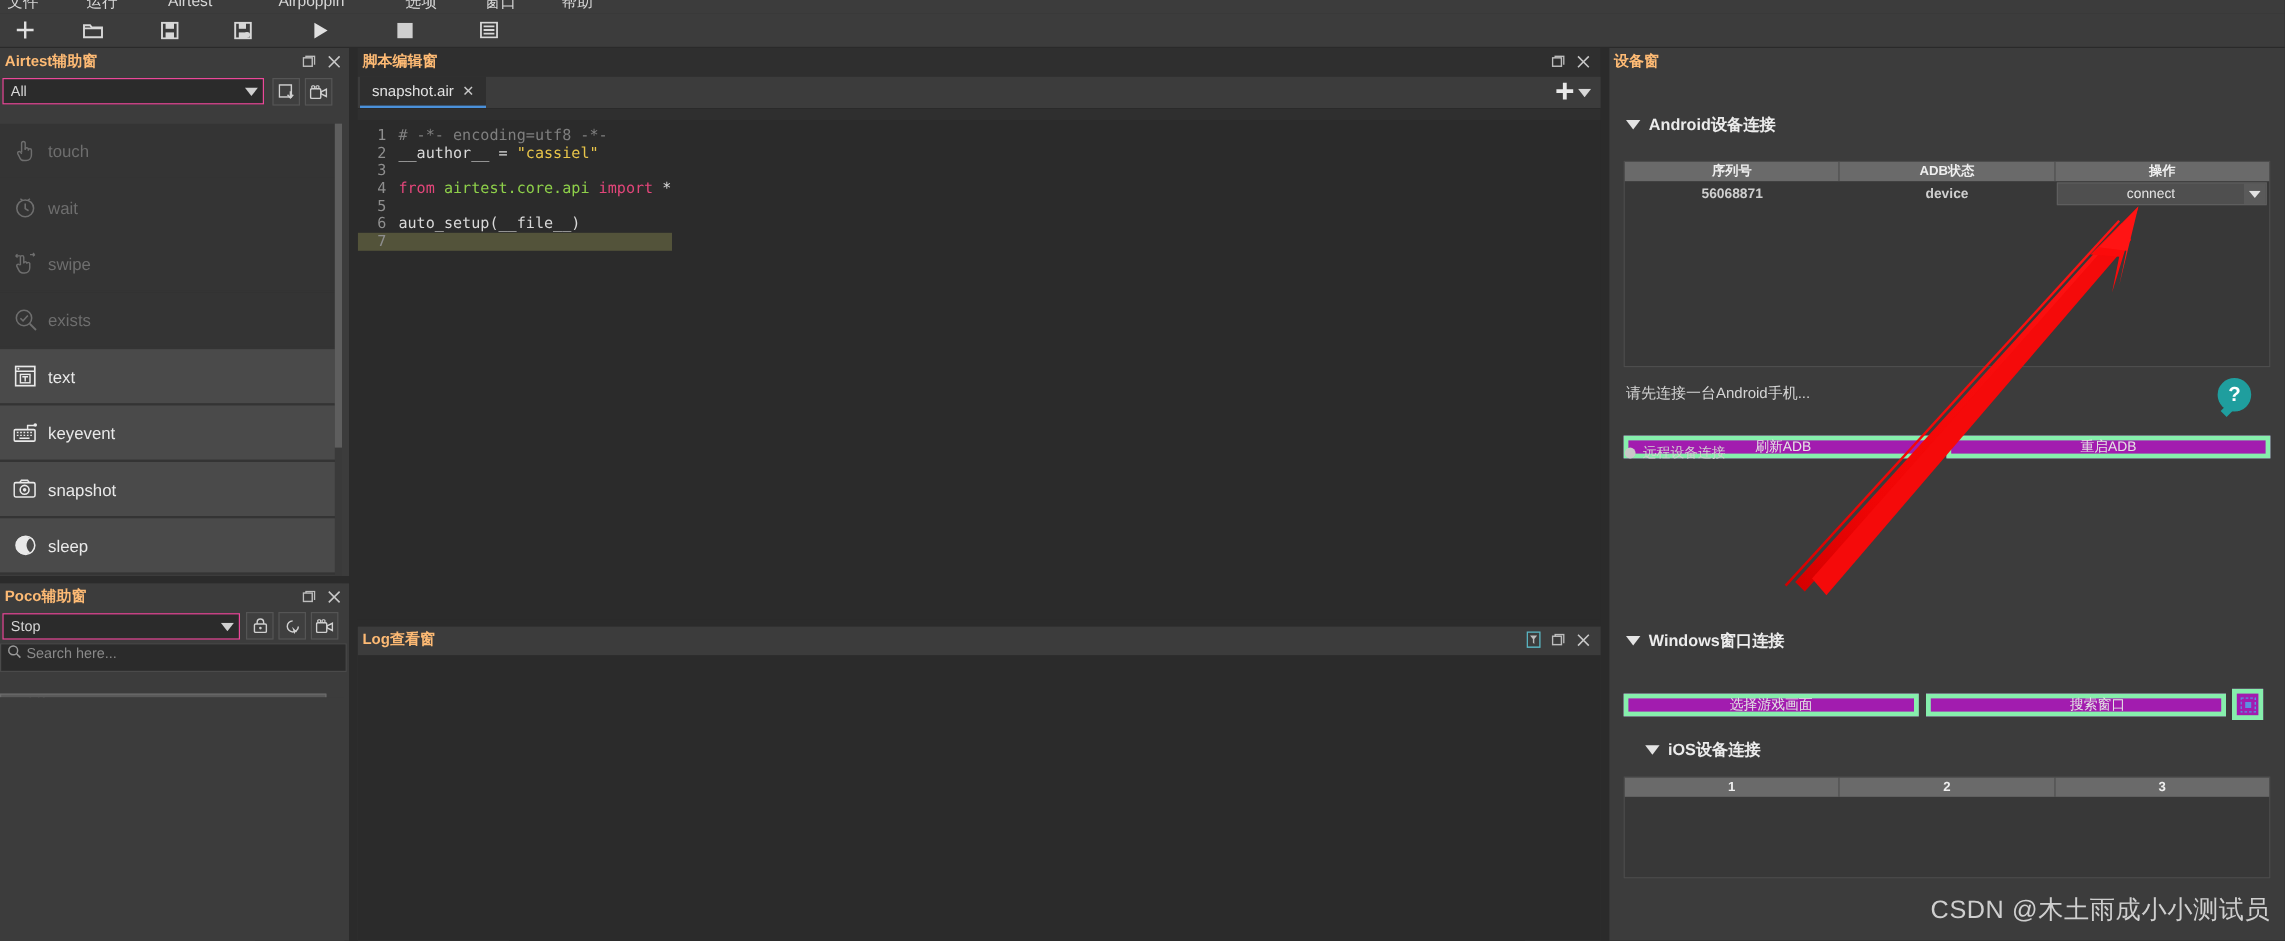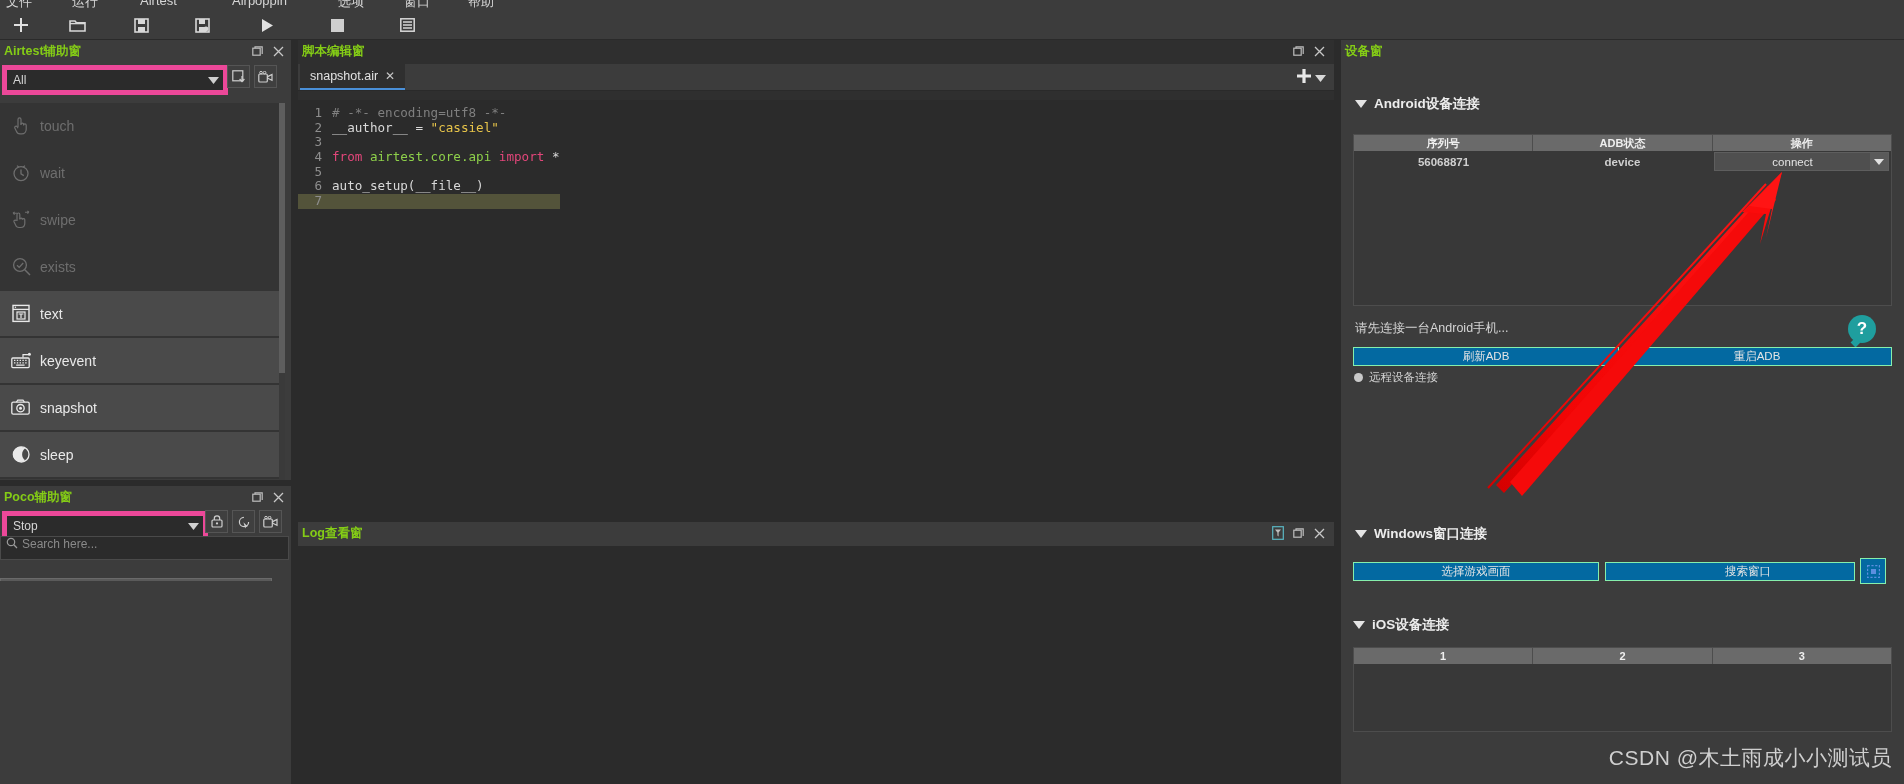--- a/index.html
+++ b/index.html
@@ -14,27 +14,27 @@
   .menubar{position:absolute;left:0;top:0;width:1904px;height:11px;background:#3c3c3c;overflow:hidden;}
   .menubar .mi{position:absolute;top:-7px;font-size:13px;color:#d6d6d6;white-space:nowrap;}
 
   
   .toolbar{position:absolute;left:0;top:11px;width:1904px;height:28px;background:#3c3c3c;border-bottom:1px solid #2a2a2a;}
   .tb-btn{position:absolute;top:3px;width:34px;height:22px;display:flex;align-items:center;justify-content:center;}
   .tb-btn svg{display:block;}
 
   
   .panel{position:absolute;background:#3c3c3c;}
-  .panel-title{position:absolute;left:0;top:0;height:22px;line-height:22px;font-size:12.5px;font-weight:bold;color:#84cc16;padding-left:4px;white-space:nowrap;}
+  .panel-title{position:absolute;left:0;top:0;height:22px;line-height:22px;font-size:12.5px;font-weight:bold;color:#fdba74;padding-left:4px;white-space:nowrap;}
   .panel-tools{position:absolute;top:3px;height:16px;display:flex;gap:8px;align-items:center;}
   .ptool{width:13px;height:13px;display:flex;align-items:center;justify-content:center;color:#bdbdbd;font-size:12px;line-height:1;}
 
   
   #airtest-panel{left:0;top:40px;width:291px;height:446px;background:#3c3c3c;}
-  .combo{position:absolute;background:#2b2b2b;border:5px solid #ec4899;height:20px;display:flex;align-items:center;}
+  .combo{position:absolute;background:#2b2b2b;border:1px solid #ec4899;height:20px;display:flex;align-items:center;}
   .combo .ctext{flex:1;padding-left:6px;font-size:12px;color:#d6d6d6;white-space:nowrap;overflow:hidden;}
   .combo .carrow{width:20px;display:flex;align-items:center;justify-content:center;}
   .sq-btn{position:absolute;width:21px;height:21px;background:#3f3f3f;border:1px solid #555;display:flex;align-items:center;justify-content:center;}
   .cmd-list{position:absolute;left:0;top:63px;width:285px;height:383px;overflow:hidden;background:#3c3c3c;}
   .cmd-item{position:relative;height:47px;display:flex;align-items:center;padding-left:8px;border-bottom:2px solid #343434;box-sizing:border-box;}
   .cmd-item.dim{background:#343434;color:#6e6e6e;}
   .cmd-item.lit{background:#4a4a4a;color:#e9e9e9;}
   .cmd-ico{width:26px;height:22px;display:flex;align-items:center;justify-content:center;margin-right:6px;}
   .cmd-label{font-size:14px;white-space:nowrap;}
   .vscroll{position:absolute;right:0;width:6px;background:#3a3a3a;}
@@ -77,21 +77,21 @@
   .dt-head{display:flex;height:16px;}
   .dt-head div{flex:1;background:#6a6a6a;border-right:1px solid #4d4d4d;font-size:11px;font-weight:bold;color:#efefef;text-align:center;line-height:16px;}
   .dt-head div:last-child{border-right:none;}
   .dt-row{display:flex;height:21px;align-items:center;}
   .dt-row .c{flex:1;text-align:center;font-size:11.5px;color:#cfcfcf;font-weight:bold;}
   .dt-row .cact{flex:1;display:flex;}
   .mini-combo{flex:1;margin:1px 2px;height:17px;background:#4f4f4f;border:1px solid #5e5e5e;display:flex;align-items:center;}
   .mini-combo .mt{flex:1;text-align:center;font-size:11.5px;color:#e4e4e4;}
   .mini-combo .ma{width:18px;display:flex;align-items:center;justify-content:center;background:#5a5a5a;height:100%;}
   .hint{position:absolute;font-size:12.5px;color:#d4d4d4;white-space:nowrap;}
-  .wbtn{position:absolute;height:19px;background:#0369a1;border:1px solid #86efac;display:flex;align-items:center;justify-content:center;font-size:11.5px;color:#e4e4e4;box-sizing:border-box;white-space:nowrap;}
+  .wbtn{position:absolute;height:19px;background:#a21caf;border:4px solid #86efac;display:flex;align-items:center;justify-content:center;font-size:11.5px;color:#e4e4e4;box-sizing:border-box;white-space:nowrap;margin-top:16px;}
   .radio-row{position:absolute;display:flex;align-items:center;gap:6px;font-size:11.5px;color:#d0d0d0;white-space:nowrap;}
   .radio-dot{width:9px;height:9px;border-radius:50%;background:#c9c9c9;}
   .help-bubble{position:absolute;width:28px;height:28px;border-radius:50%;background:#1f9e9e;display:flex;align-items:center;justify-content:center;color:#fff;font-size:17px;font-weight:bold;}
   .help-bubble:after{content:"";position:absolute;left:4px;bottom:-3px;width:7px;height:7px;background:#1f9e9e;transform:rotate(45deg);}
 
   
   #anno-arrow{position:absolute;left:1470px;top:160px;width:340px;height:340px;pointer-events:none;}
 
   
   .watermark{position:absolute;right:12px;bottom:12px;font-size:21px;color:#cfcfcf;white-space:nowrap;letter-spacing:.5px;}
@@ -487,21 +487,21 @@
     </div>
     <div class="wbtn" style="left:12px;top:522px;width:246px;">选择游戏画面</div>
     <div class="wbtn" style="left:264px;top:522px;width:250px;padding-left:36px;">搜索窗口</div>
     <div class="wbtn" style="left:519px;top:518px;width:26px;height:26px;">
       <svg width="13" height="13" viewBox="0 0 13 13">
           <rect x="0.6" y="0.6" width="11.8" height="11.8" fill="none" stroke="#5b8fe0" stroke-width="1.2" stroke-dasharray="2.2 1.6"></rect>
           <rect x="4" y="4" width="5" height="5" fill="#5b8fe0"></rect>
         </svg>
     </div>
 
-    <div class="sect-head" style="left:12px;top:576px;">
+    <div class="sect-head" style="left:30px;top:576px;">
       <span class="tri"></span>
       <span>iOS设备连接</span>
     </div>
     <div class="dev-table" style="left:12px;top:607px;width:539px;height:85px;">
       <div class="dt-head">
         <div>1</div>
         <div>2</div>
         <div>3</div>
       </div>
     </div>

